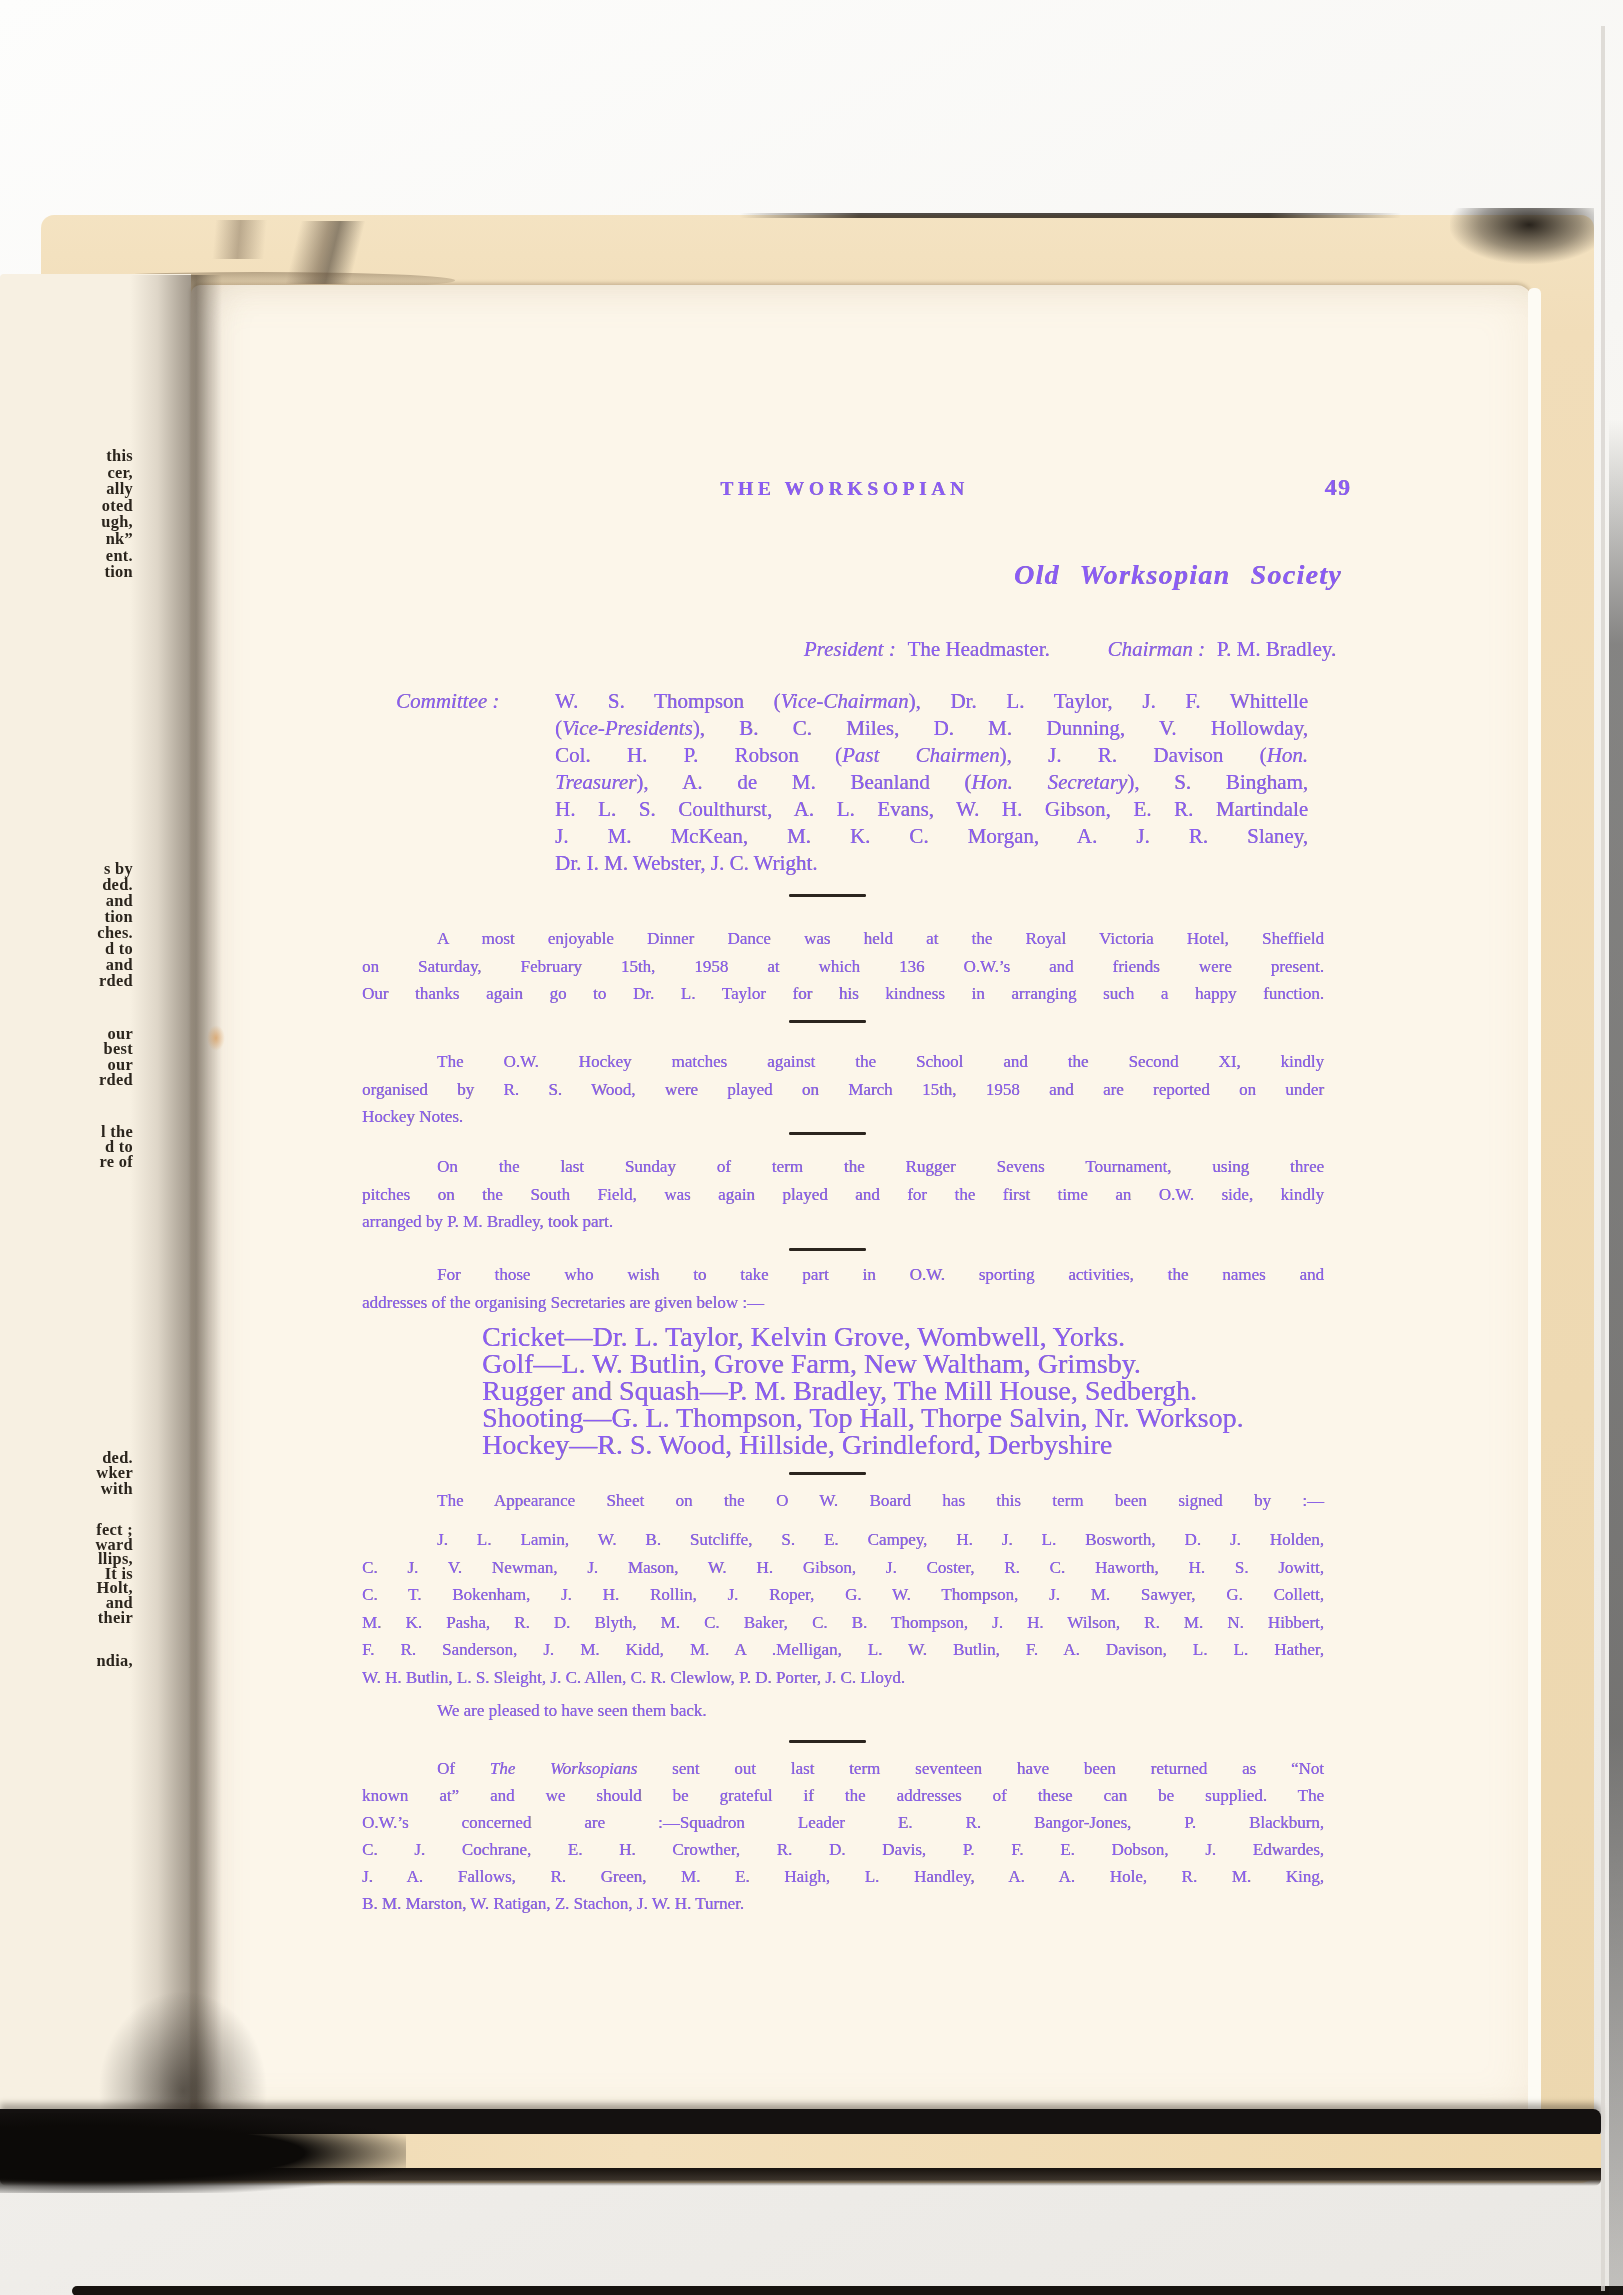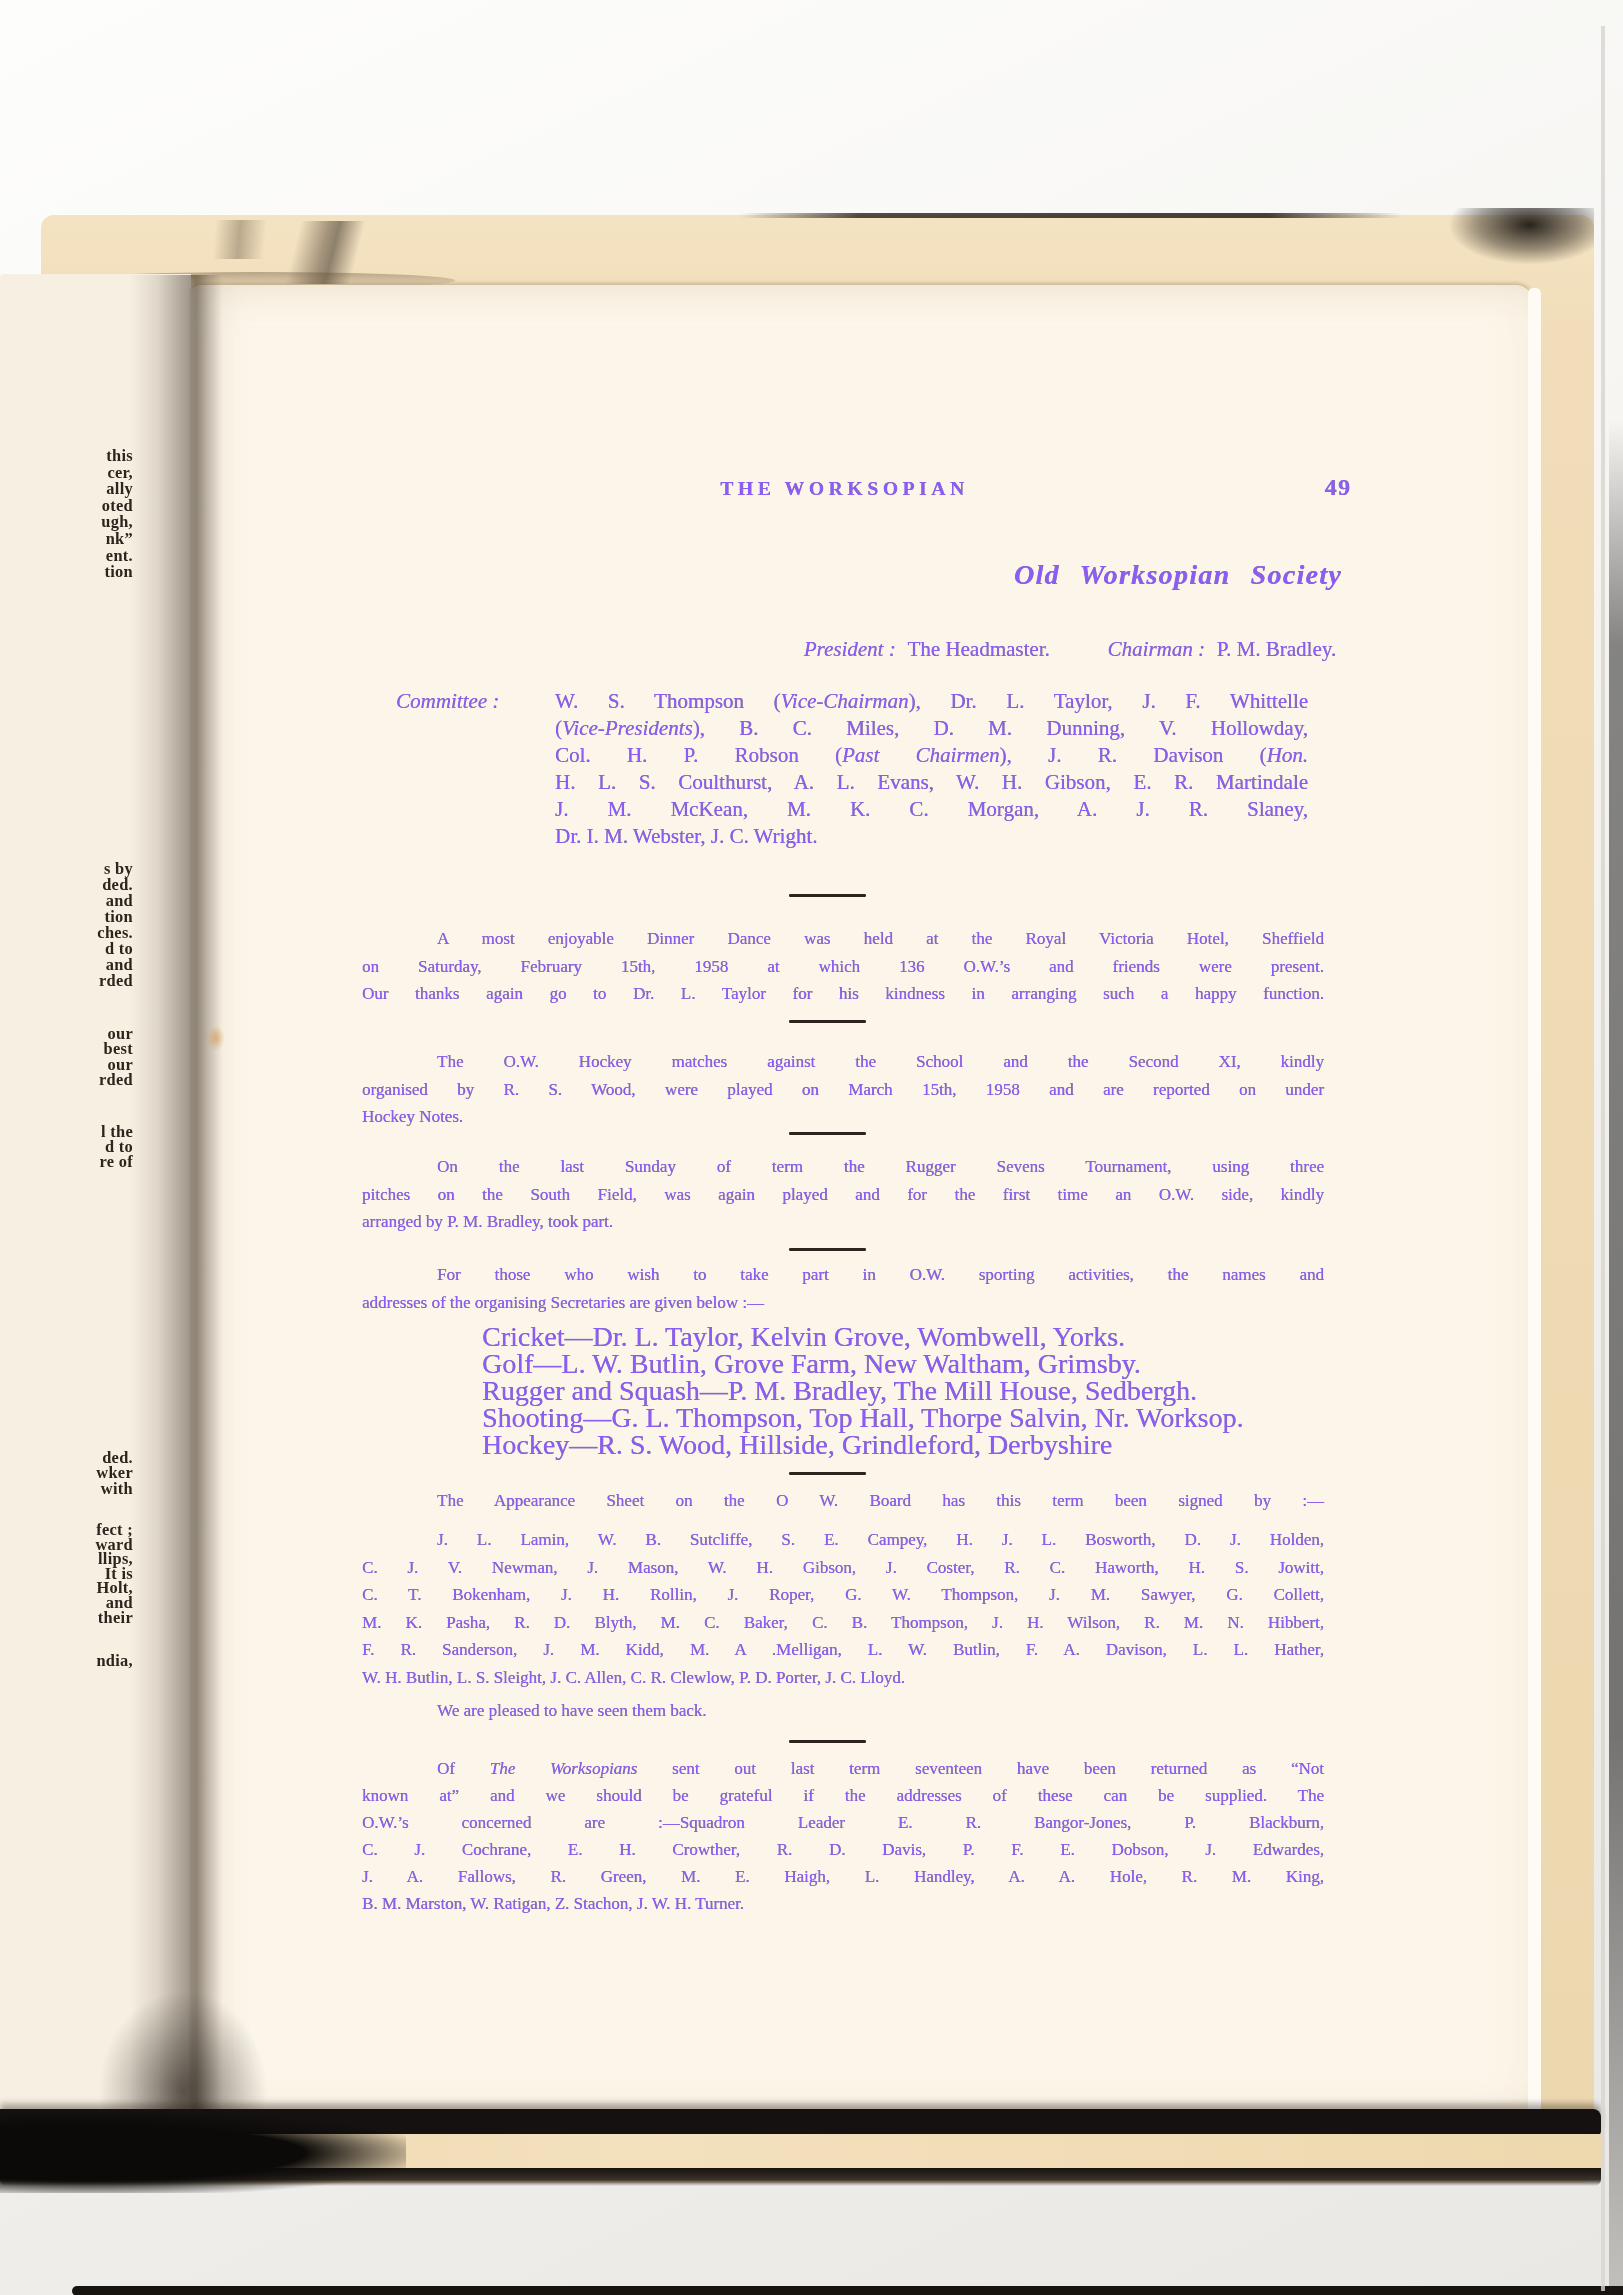--- a/index.html
+++ b/index.html
@@ -152,20 +152,21 @@
 <div class="abs officers ink">
   <span class="sp it">President :</span><span class="sp">The Headmaster.</span><span class="gap"></span><span class="sp it">Chairman :</span><span class="sp">P. M. Bradley.</span>
 </div>
 
 <div class="abs committee ink">
   <div class="clabel">Committee :</div>
   <div class="clines">
     <div class="j"><span>W. S. Thompson (</span><span class="it">Vice-Chairman</span><span>), Dr. L. Taylor, J. F. Whittelle</span></div>
     <div class="j"><span>(</span><span class="it">Vice-Presidents</span><span>), B. C. Miles, D. M. Dunning, V. Hollowday,</span></div>
     <div class="j"><span>Col. H. P. Robson (</span><span class="it">Past Chairmen</span><span>), J. R. Davison (</span><span class="it">Hon.</span></div>
+    <div class="j"><span class="it">Treasurer</span><span>), A. de M. Beanland (</span><span class="it">Hon. Secretary</span><span>), S. Bingham,</span></div>
     <div class="j"><span>H. L. S. Coulthurst, A. L. Evans, W. H. Gibson, E. R. Martindale</span></div>
     <div class="j"><span>J. M. McKean, M. K. C. Morgan, A. J. R. Slaney,</span></div>
     <div class="j last"><span>Dr. I. M. Webster, J. C. Wright.</span></div>
   </div>
 </div>
 
 <div class="abs rule r1"></div>
 <div class="abs rule r2"></div>
 <div class="abs rule r3"></div>
 <div class="abs rule r4"></div>

